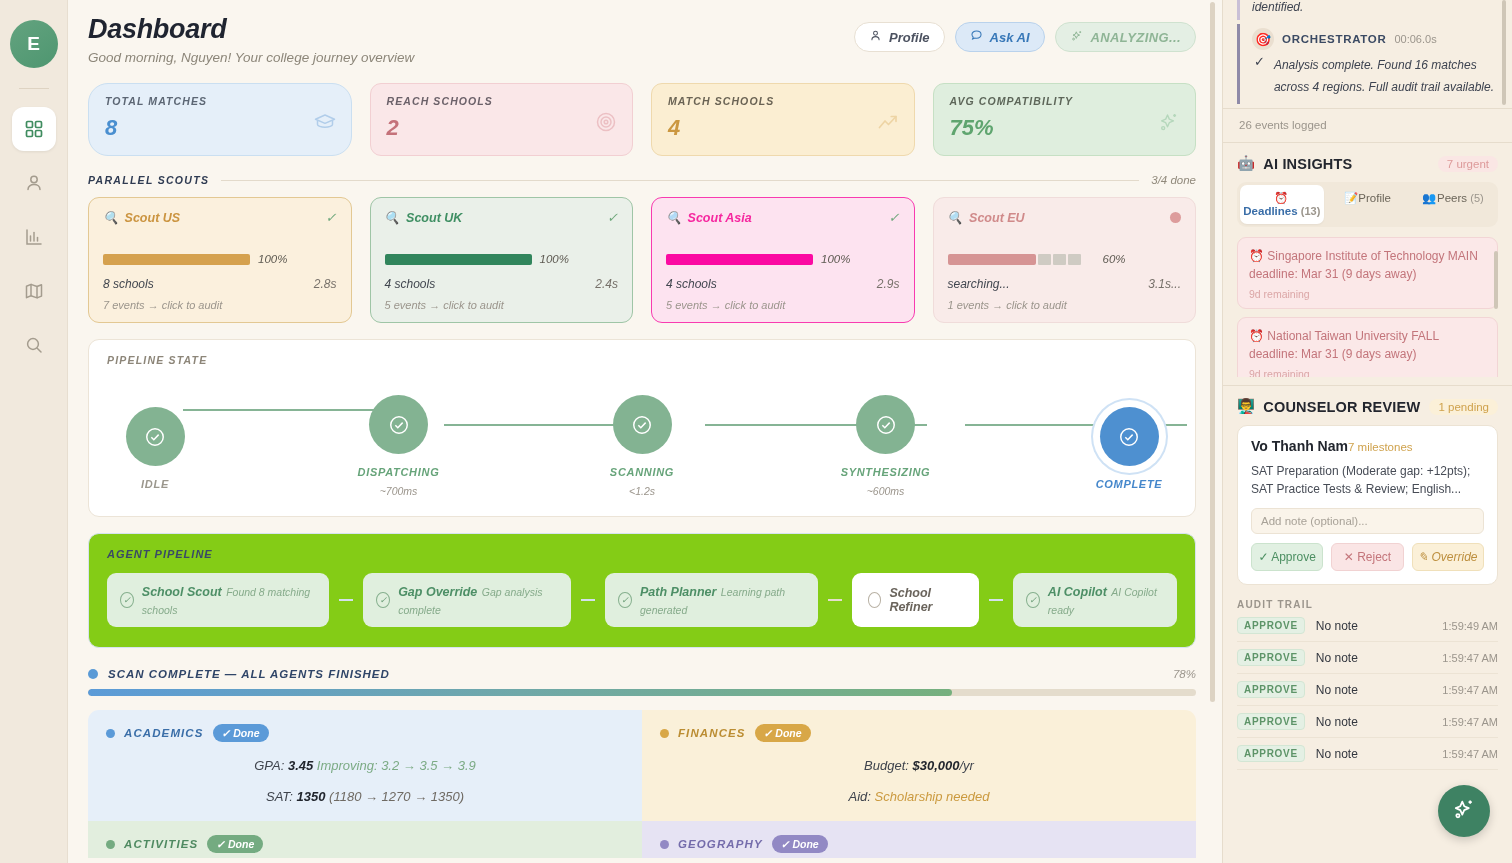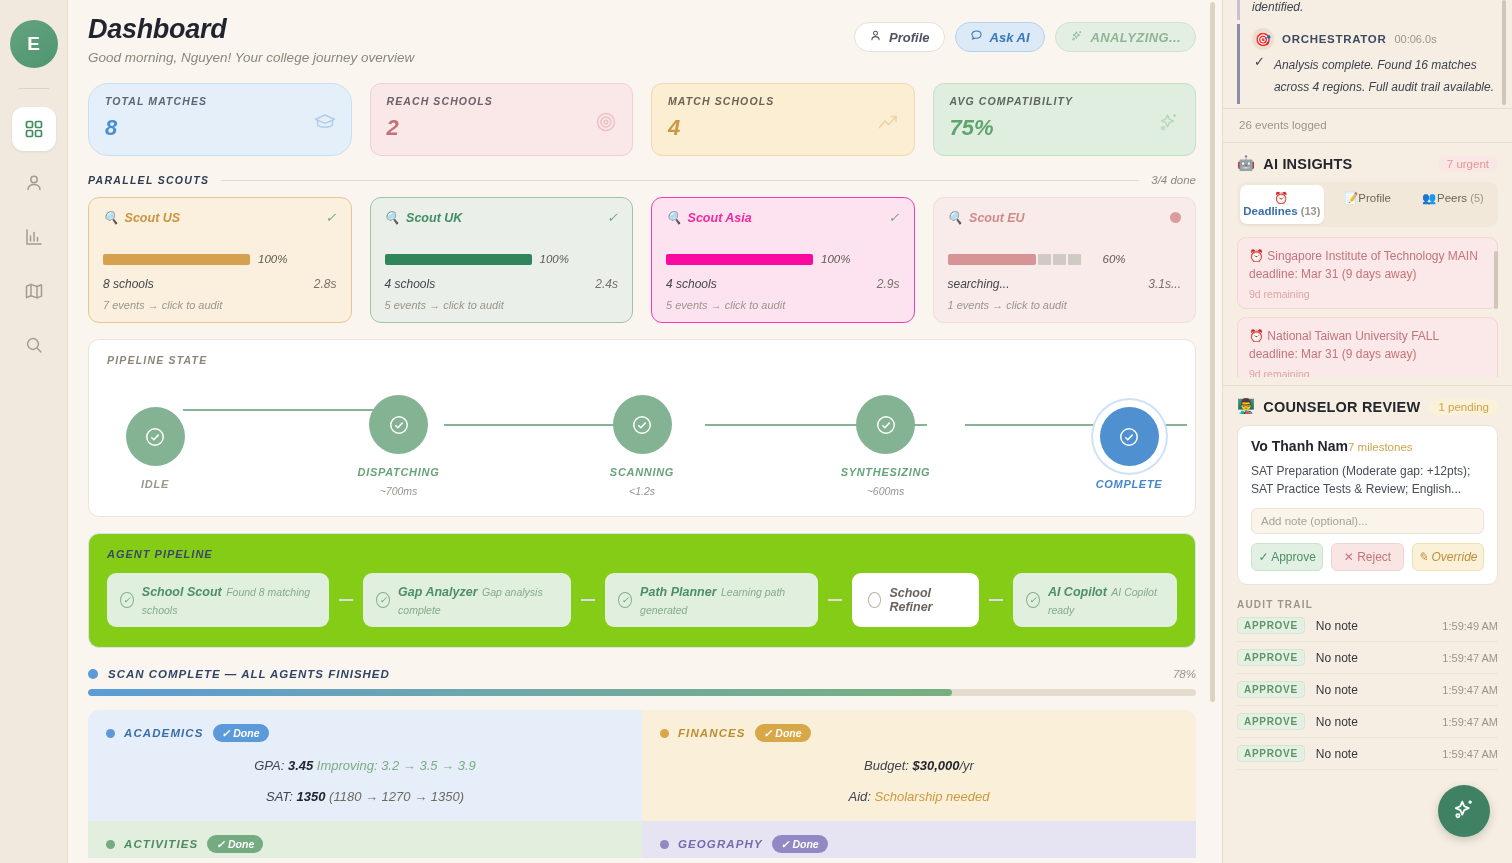--- a/index.html
+++ b/index.html
@@ -537,21 +537,21 @@
           <span class="ac">✓</span>
           <span>
             <span class="an">School Scout</span>
             <span class="ad">Found 8 matching schools</span>
           </span>
         </div>
         <div class="agent-conn"></div>
         <div class="agent">
           <span class="ac">✓</span>
           <span>
-            <span class="an">Gap Analyzer</span>
+            <span class="an">Gap Override</span>
             <span class="ad">Gap analysis complete</span>
           </span>
         </div>
         <div class="agent-conn"></div>
         <div class="agent">
           <span class="ac">✓</span>
           <span>
             <span class="an">Path Planner</span>
             <span class="ad">Learning path generated</span>
           </span>

